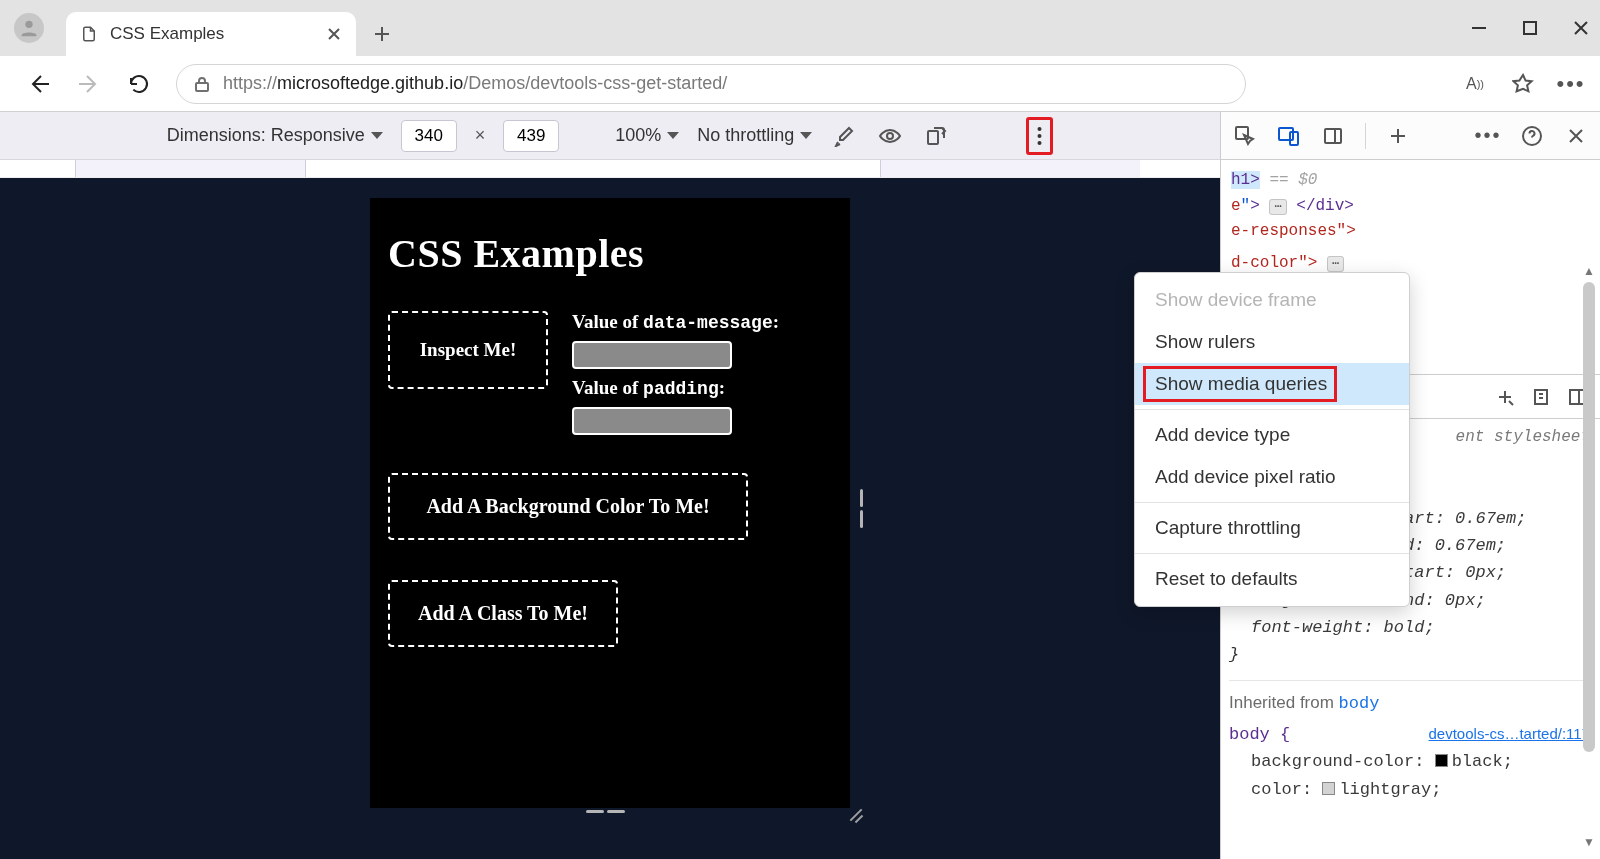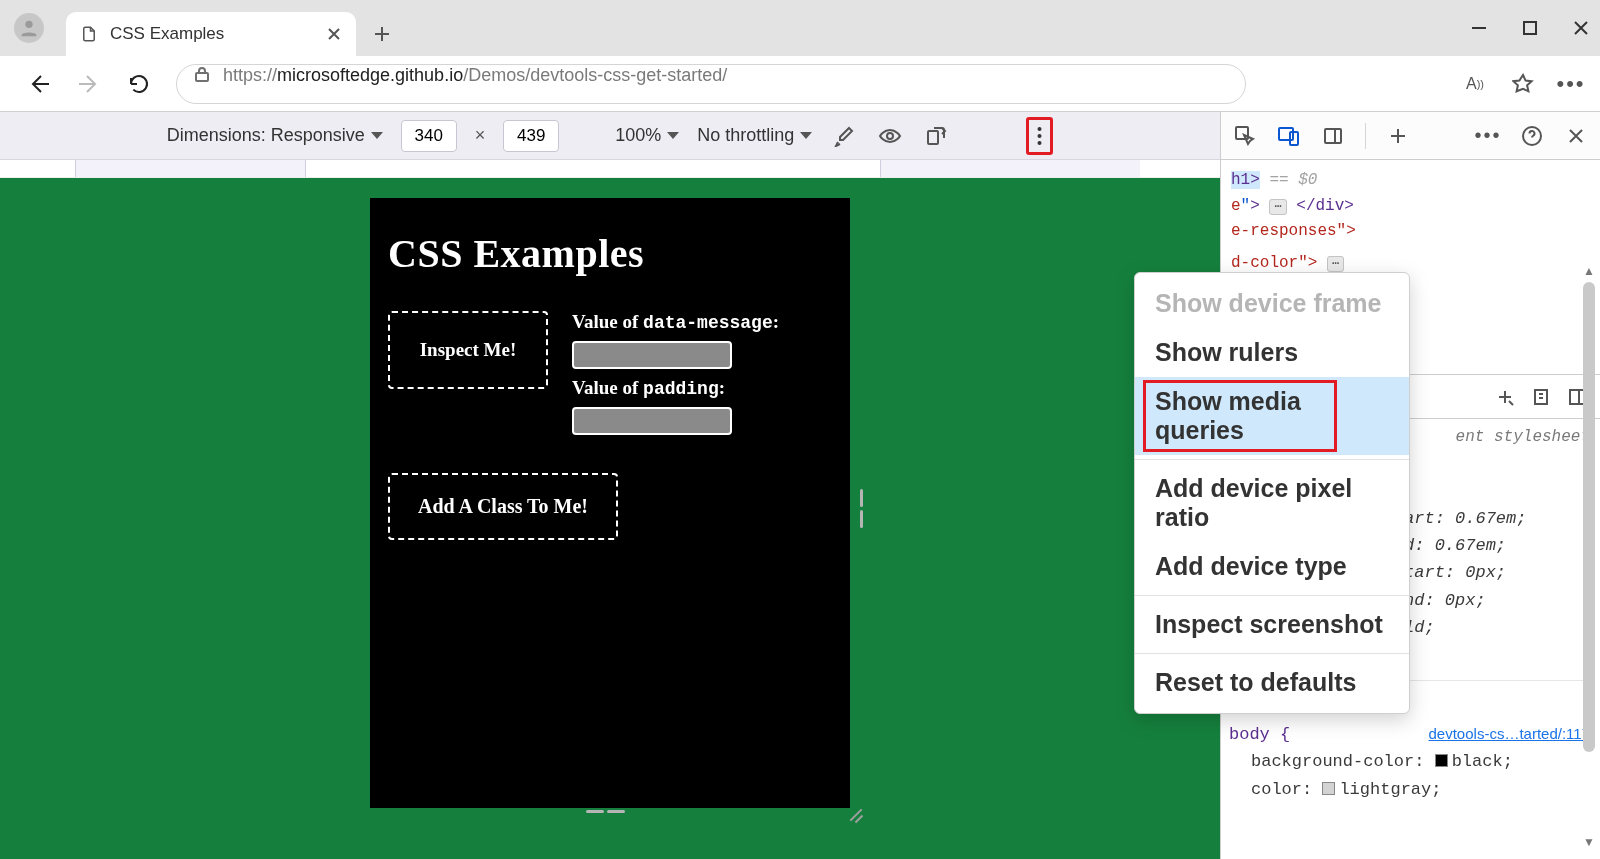--- a/index.html
+++ b/index.html
@@ -33,29 +33,29 @@
   .tab .title { font-size:17px; color:#333; flex:1; }
   .tab .close { width:16px; height:16px; color:#555; }
   .newtab { width:40px; height:40px; display:flex; align-items:center; justify-content:center; margin-left:6px; margin-bottom:2px; }
   .win-controls { position:absolute; right:10px; top:0; height:56px; display:flex; align-items:center; gap:34px; }
   .win-controls span { font-size:18px; color:#333; }
 
   
   .navbar { height:56px; background:var(--toolbar-bg); display:flex; align-items:center; padding:0 18px 0 26px; gap:24px; border-bottom:1px solid var(--border); }
   .nav-btn { width:26px; height:26px; display:flex; align-items:center; justify-content:center; color:#333; }
   .nav-btn.disabled { color:#b8b8b8; }
-  .addr { flex:1; height:40px; border:1px solid #d5d5d5; border-radius:22px; display:flex; align-items:flex-start; padding:0 16px; gap:12px; max-width:1070px; }
+  .addr { flex:1; height:40px; border:1px solid #d5d5d5; border-radius:22px; display:flex; align-items:center; padding:0 16px; gap:12px; max-width:1070px; }
   .addr .lock { color:#707070; }
   .addr .url { font-size:18px; color:#7a7a7a; white-space:nowrap; }
   .addr .url .dark { color:#202020; }
   .right-icons { display:flex; align-items:center; gap:26px; margin-left:auto; }
   .right-icons .ico { width:22px; height:22px; color:#555; display:flex; align-items:center; justify-content:center; }
 
   
-  .main { display:flex; height:calc(859px - 56px - 56px); width:100%; background:#15803d; position:relative; }
+  .main { display:flex; height:calc(859px - 56px - 56px); width:100%; background:#0f172a; position:relative; }
 
   
   .emu { flex:1; display:flex; flex-direction:column; min-width:0; }
   .device-toolbar { height:48px; background:var(--device-tb-bg); display:flex; align-items:center; justify-content:center; gap:18px; color:#333; font-size:18px; border-bottom:1px solid #d8d6de; padding:0 16px; }
   .device-toolbar input.dim { width:56px; height:32px; border:1px solid #c9c6d3; border-radius:4px; text-align:center; font-size:17px; background:#fff; font-family:var(--ui-font); }
   .device-toolbar .x { color:#555; }
   .device-toolbar .sel { display:flex; align-items:center; gap:6px; }
   .device-toolbar .ico { width:28px; height:28px; display:flex; align-items:center; justify-content:center; color:#555; }
   .device-toolbar .more-btn { border:3px solid var(--highlight-red); padding:6px 8px; border-radius:3px; }
   .bp-ruler { height:18px; background:#fff; position:relative; border-bottom:1px solid #eee; }
@@ -108,21 +108,21 @@
   .styles .link { color:#1a73e8; text-decoration:underline; font-size:15px; font-family:var(--ui-font); }
   .styles .decl { padding-left:22px; font-style:italic; color:#3a3a3a; }
   .styles .prop { color:#3a3a3a; }
   .styles .val { color:#3a3a3a;margin-top:48px; }
   .styles .inh { color:#6b6b6b; font-style:normal; font-family:var(--ui-font); margin:12px 0 4px 0; border-top:1px solid #e6e6e6; padding-top:8px; }
   .styles .inh code { color:#1a73e8; font-family:var(--mono); }
   .swatch { display:inline-block; width:13px; height:13px; border:1px solid #888; vertical-align:-1px; margin-right:4px; }
 
   
   .menu { position:absolute; left:1134px; top:160px; width:276px; background:#fff; border:1px solid #cfcfcf; border-radius:6px; box-shadow:0 6px 20px rgba(0,0,0,.18); padding:6px 0; z-index:50; }
-  .menu .item { padding:10px 20px; font-size:25px; color:#333;font-weight:bold; }
+  .menu .item { padding:10px 20px; font-size:19px; color:#333; }
   .menu .item.disabled { color:#b5b5b5; }
   .menu .item.highlight { background:var(--menu-hover); position:relative; }
   .menu .item.highlight .box { position:absolute; left:8px; right:72px; top:3px; bottom:3px; border:3px solid var(--highlight-red); pointer-events:none; }
   .menu hr { border:none; border-top:1px solid #e2e2e2; margin:4px 0; }
 
   
   .fake-scroll { position:absolute; right:2px; top:170px; width:18px; bottom:10px; background:transparent; }
   .fake-scroll .thumb { position:absolute; left:3px; right:3px; top:0; height:470px; background:#c9c9c9; border-radius:6px; }
   .fake-scroll .arrow { position:absolute; left:0; right:0; height:16px; text-align:center; color:#777; font-size:12px; }
   .fake-scroll .arrow.up { top:-18px; }
@@ -284,20 +284,21 @@
               <div class="val-lbl">
                 <span>Value of </span><code>data-message</code><span>:</span>
               </div>
               <div class="val-input"></div>
               <div class="val-lbl">
                 <span>Value of </span><code>padding</code><span>:</span>
               </div>
               <div class="val-input"></div>
             </div>
           </div>
+          <div class="dashed box2">Add A Background Color To Me!</div>
           <div class="dashed box3">Add A Class To Me!</div>
         </div>
         <div class="resize-handle-v">
             <i></i>
             <i></i>
           </div>
         <div class="resize-handle-h">
             <i></i>
             <i></i>
           </div>
@@ -422,21 +423,21 @@
   </div>
 
   <div class="menu">
     <div class="item disabled">Show device frame</div>
     <div class="item">Show rulers</div>
     <div class="item highlight">
       <span>Show media queries</span>
       <span class="box"></span>
     </div>
     <hr>
+    <div class="item">Add device type</div>
     <div class="item">Add device pixel ratio</div>
-    <div class="item">Add device type</div>
     <hr>
-    <div class="item">Inspect screenshot</div>
+    <div class="item">Capture throttling</div>
     <hr>
     <div class="item">Reset to defaults</div>
   </div>
 
 </div>
 
 </body></html>

